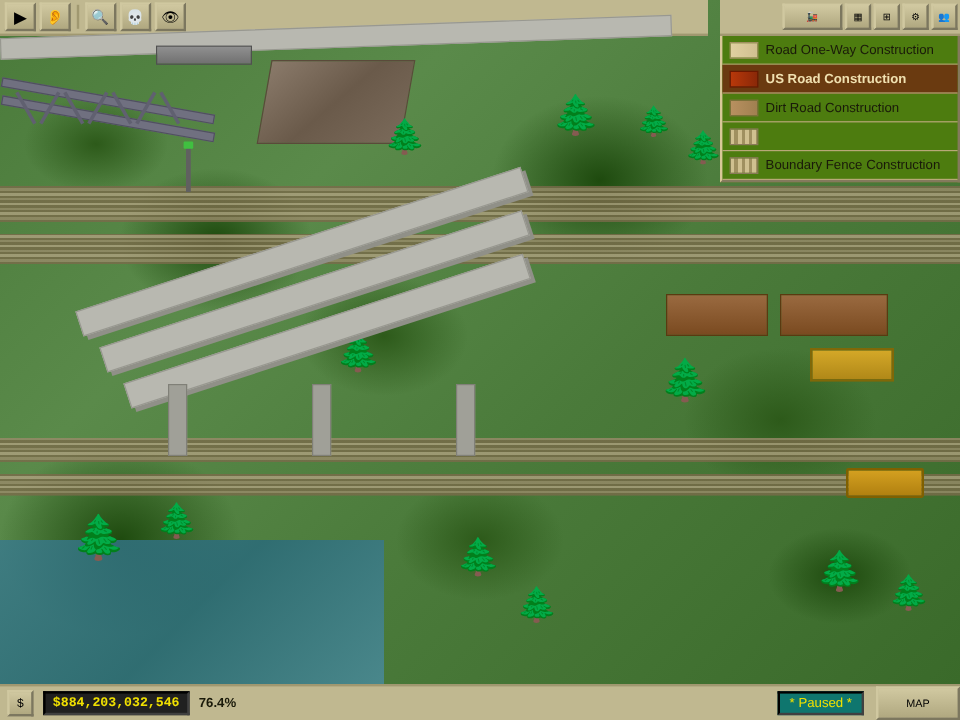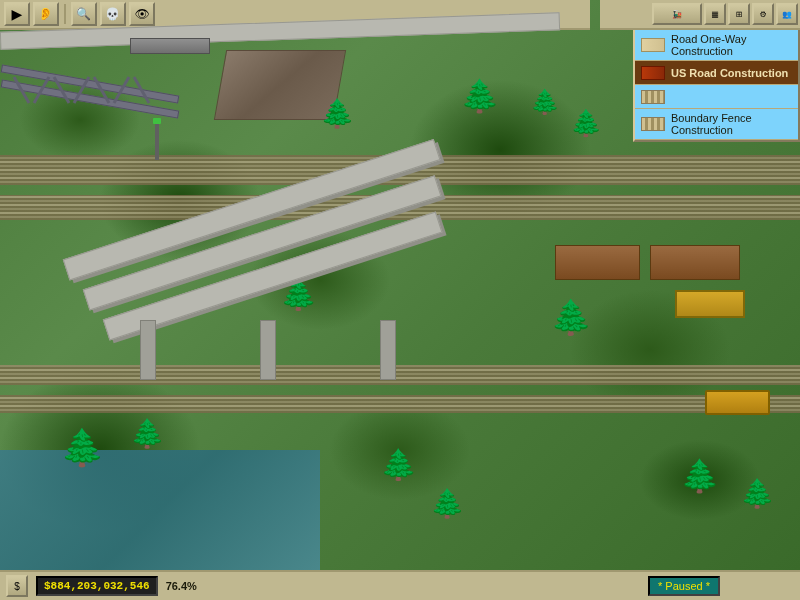--- a/index.html
+++ b/index.html
@@ -81,22 +81,22 @@
       height: 20px;
       background: #a09870;
       margin: 0 2px;
     }
 
     
     #construction-menu {
       position: absolute;
       top: 30px;
       right: 0;
-      width: 167px;
-      background: #7dd3fc;
+      width: 200px;
+      background: #4d7c0f;
       border: 2px outset #d8c898;
       border-top: none;
     }
 
     .menu-item {
       display: flex;
       align-items: center;
       padding: 3px 6px;
       cursor: pointer;
       font-size: 11px;
@@ -384,28 +384,35 @@
 <div id="construction-menu">
   <div class="menu-item">
     <div class="menu-item-icon icon-road-oneway"></div>
     <span>Road One-Way Construction</span>
   </div>
   <div class="menu-item selected">
     <div class="menu-item-icon icon-us-road"></div>
     <span>US Road Construction</span>
   </div>
   <div class="menu-item">
+    <div class="menu-item-icon icon-dirt-road"></div>
+    <span>Dirt Road Construction</span>
+  </div>
+  <div class="menu-item">
     <div class="menu-item-icon icon-boundary-b"></div>
   </div>
   <div class="menu-item">
     <div class="menu-item-icon icon-boundary"></div>
     <span>Boundary Fence Construction</span>
   </div>
 </div>
 
 <div id="status-bar">
   <div class="toolbar-btn" style="width:22px; height:22px;">
     <span style="font-size:10px;">$</span>
   </div>
   <div class="status-money">$884,203,032,546</div>
   <div class="status-zoom">76.4%</div>
   <div class="status-paused">* Paused *</div>
+  <div class="status-map-btn">
+    <span>MAP</span>
+  </div>
 </div>
 
 </body></html>

